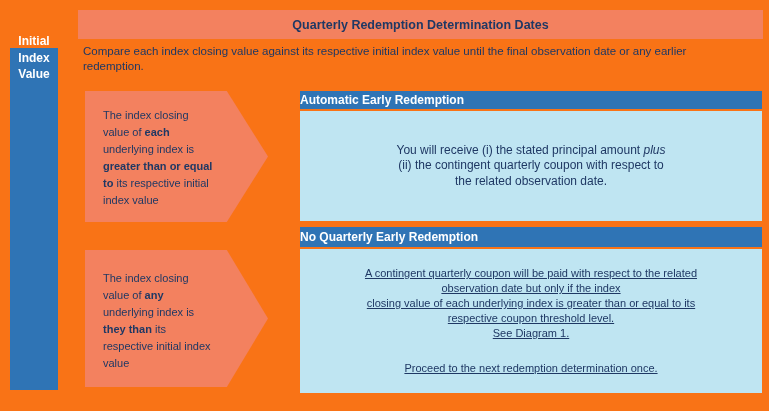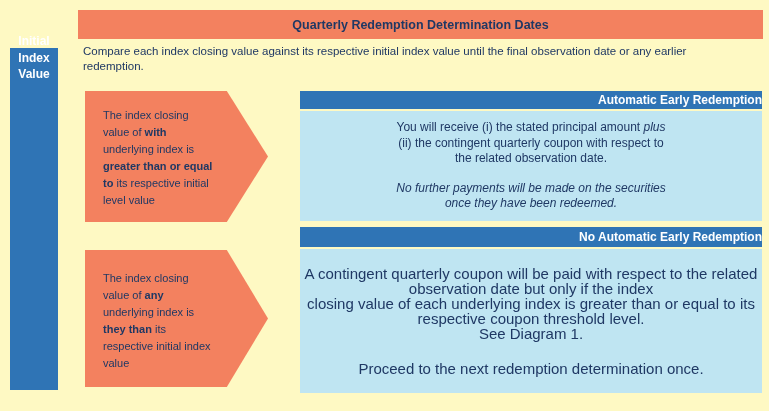--- a/index.html
+++ b/index.html
@@ -4,21 +4,21 @@
 <style>
   :root{
     --orange:#F3815F;
     --blue:#2F74B5;
     --light-blue:#BFE5F2;
     --navy-text:#1F3864;
   }
   html,body{margin:0;padding:0;background:#fff;}
   body{font-family:"Liberation Sans", sans-serif;}
   .stage{
-    position:relative;width:769px;height:411px;background:#fef9c3;overflow:hidden;
+    position:relative;width:769px;height:411px;background:#f97316;overflow:hidden;
   }
   .banner{
     position:absolute;left:78px;top:10px;width:685px;height:29px;
     background:var(--orange);
     display:flex;align-items:center;justify-content:center;
     color:var(--navy-text);font-weight:bold;font-size:12.5px;
   }
   .intro{
     position:absolute;left:83px;top:44px;width:680px;
     color:var(--navy-text);font-size:11.5px;line-height:15px;
@@ -42,32 +42,32 @@
     position:absolute;left:18px;width:150px;
     color:var(--navy-text);font-size:11px;line-height:17px;
     white-space:pre-line;
   }
   .arrow-1 .arrow-text{top:16px;}
   .arrow-2 .arrow-text{top:20px;}
   .arrow-text b{font-weight:bold;white-space:pre-line;}
   .panel-header{
     position:absolute;left:300px;width:462px;
     background:var(--blue);color:#fff;font-weight:bold;font-size:12px;
-    display:flex;align-items:center;justify-content:flex-end;
+    display:flex;align-items:center;justify-content:flex-start;
   }
   .panel-header-1{top:91px;height:18px;}
   .panel-header-2{top:227px;height:20px;}
   .panel-body{
     position:absolute;left:300px;width:462px;
     background:var(--light-blue);color:var(--navy-text);
     display:flex;flex-direction:column;align-items:center;justify-content:center;
     text-align:center;
   }
   .panel-body-1{top:111px;height:110px;font-size:12px;line-height:15.5px;gap:14px;}
-  .panel-body-2{top:249px;height:144px;font-size:15px;line-height:15px;gap:20px;}
+  .panel-body-2{top:249px;height:144px;font-size:11px;line-height:15px;gap:20px;text-decoration:underline;}
   .panel-body p{margin:0;white-space:pre-line;}
   .panel-body em, .arrow-text em{font-style:italic;white-space:pre-line;}
 </style>
 </head>
 <body>
 
 <div class="stage">
 
   <div class="banner">
     <span>Quarterly Redemption Determination Dates</span>
@@ -77,50 +77,48 @@
 redemption.</div>
 
   <div class="left-col">
     <span class="shift">Initial
 Index
 Value</span>
   </div>
 
   <div class="arrow arrow-1">
     <div class="arrow-text"><span>The index closing
-value of </span><b>with</b><span>
+value of </span><b>each</b><span>
 underlying index is
 </span><b>greater than or equal
 to</b><span> its respective initial
-level value</span></div>
+index value</span></div>
   </div>
 
   <div class="arrow arrow-2">
     <div class="arrow-text"><span>The index closing
 value of </span><b>any</b><span>
 underlying index is
 </span><b>they than</b><span> its
 respective initial index
 value</span></div>
   </div>
 
   <div class="panel-header panel-header-1">
     <span>Automatic Early Redemption</span>
   </div>
 
   <div class="panel-body panel-body-1">
     <p><span>You will receive (i) the stated principal amount </span><em>plus</em><span>
 (ii) the contingent quarterly coupon with respect to
 the related observation date.</span></p>
-    <p><em>No further payments will be made on the securities
-once they have been redeemed.</em></p>
   </div>
 
   <div class="panel-header panel-header-2">
-    <span>No Automatic Early Redemption</span>
+    <span>No Quarterly Early Redemption</span>
   </div>
 
   <div class="panel-body panel-body-2">
     <p>A contingent quarterly coupon will be paid with respect to the related
 observation date but only if the index
 closing value of each underlying index is greater than or equal to its
 respective coupon threshold level.
 See Diagram 1.</p>
     <p>Proceed to the next redemption determination once.</p>
   </div>

